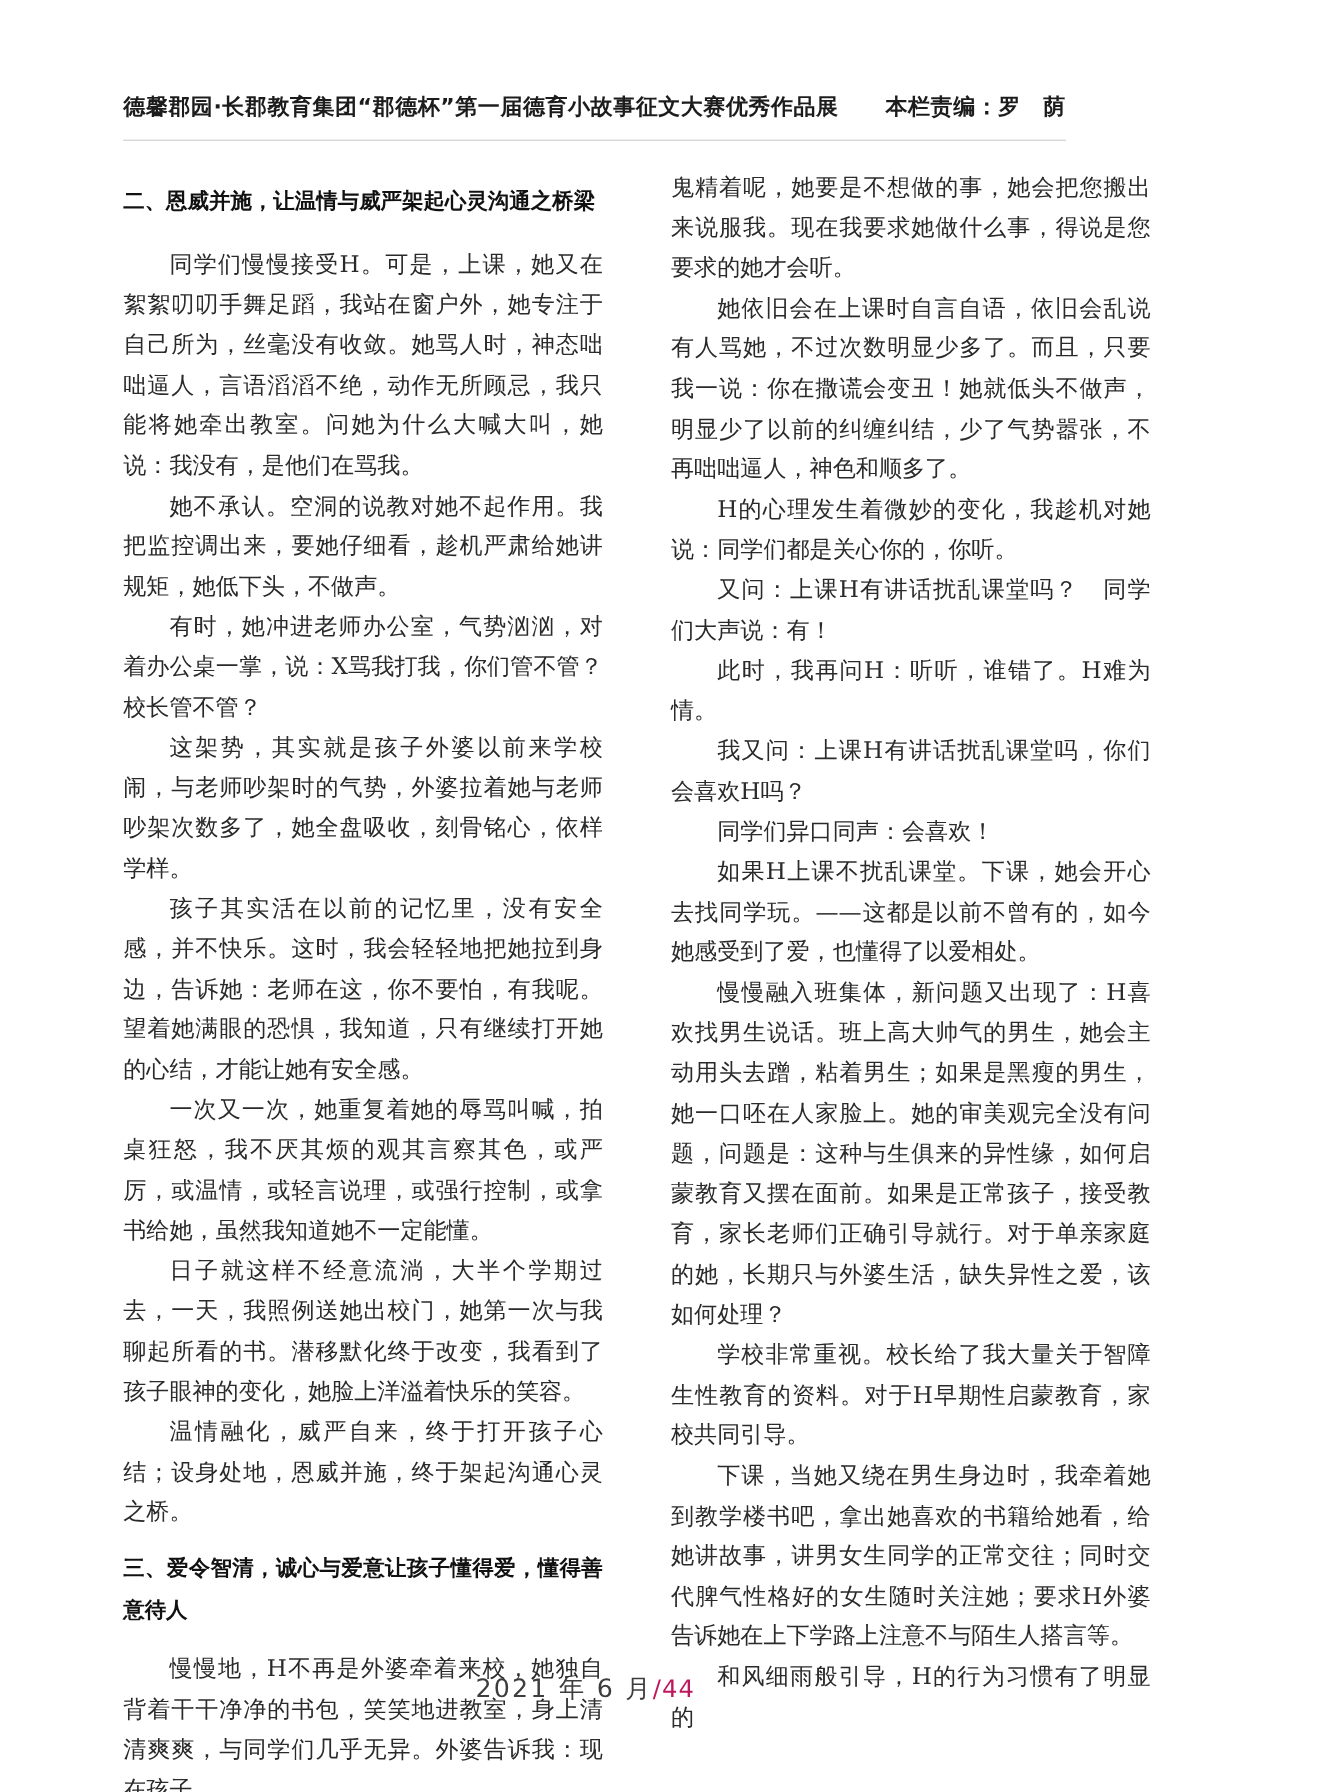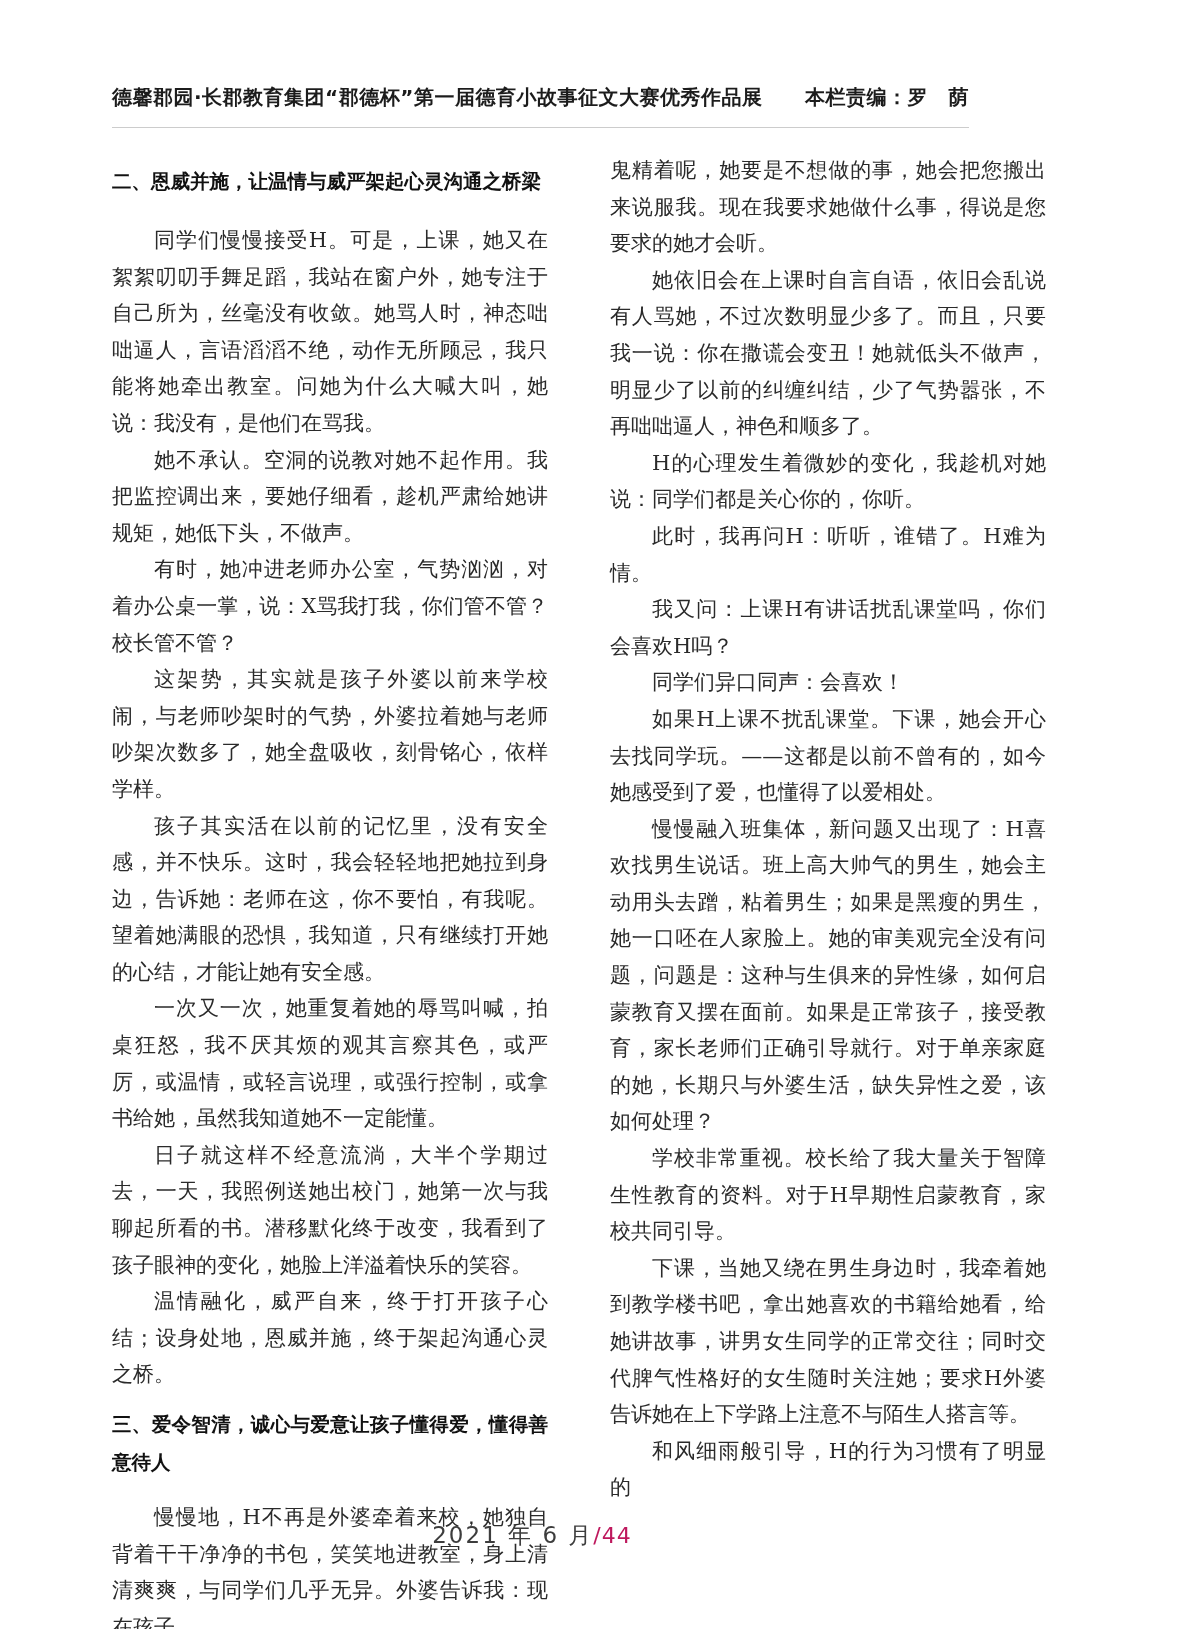--- a/index.html
+++ b/index.html
@@ -38,21 +38,21 @@
   .col { width: 436px; }
   .col p {
     margin: 0;
     font-size: 21px;
     line-height: 36.6px;
     text-align: justify;
     letter-spacing: 0;
   }
   .col p.indent { text-indent: 2em; }
   .col h2 {
-    font-family: Liberation Mono, monospace;
+    font-family: Liberation Sans, sans-serif;
     font-weight: bold;
     font-size: 19.5px;
     line-height: 38px;
     margin: 12px 0 20px 0;
     color: #111111;
     text-align: justify;
   }
   .col h2.h3 { margin: 14px 0 16px 0; }
   .page-footer {
     position: absolute;
@@ -97,20 +97,21 @@
       <p class="indent">日子就这样不经意流淌，大半个学期过去，一天，我照例送她出校门，她第一次与我聊起所看的书。潜移默化终于改变，我看到了孩子眼神的变化，她脸上洋溢着快乐的笑容。</p>
       <p class="indent">温情融化，威严自来，终于打开孩子心结；设身处地，恩威并施，终于架起沟通心灵之桥。</p>
       <h2 class="h3">三、爱令智清，诚心与爱意让孩子懂得爱，懂得善意待人</h2>
       <p class="indent">慢慢地，H不再是外婆牵着来校，她独自背着干干净净的书包，笑笑地进教室，身上清清爽爽，与同学们几乎无异。外婆告诉我：现在孩子</p>
     </section>
 
     <section class="col">
       <p>鬼精着呢，她要是不想做的事，她会把您搬出来说服我。现在我要求她做什么事，得说是您要求的她才会听。</p>
       <p class="indent">她依旧会在上课时自言自语，依旧会乱说有人骂她，不过次数明显少多了。而且，只要我一说：你在撒谎会变丑！她就低头不做声，明显少了以前的纠缠纠结，少了气势嚣张，不再咄咄逼人，神色和顺多了。</p>
       <p class="indent">H的心理发生着微妙的变化，我趁机对她说：同学们都是关心你的，你听。</p>
+      <p class="indent">又问：上课H有讲话扰乱课堂吗？　同学们大声说：有！</p>
       <p class="indent">此时，我再问H：听听，谁错了。H难为情。</p>
       <p class="indent">我又问：上课H有讲话扰乱课堂吗，你们会喜欢H吗？</p>
       <p class="indent">同学们异口同声：会喜欢！</p>
       <p class="indent">如果H上课不扰乱课堂。下课，她会开心去找同学玩。——这都是以前不曾有的，如今她感受到了爱，也懂得了以爱相处。</p>
       <p class="indent">慢慢融入班集体，新问题又出现了：H喜欢找男生说话。班上高大帅气的男生，她会主动用头去蹭，粘着男生；如果是黑瘦的男生，她一口呸在人家脸上。她的审美观完全没有问题，问题是：这种与生俱来的异性缘，如何启蒙教育又摆在面前。如果是正常孩子，接受教育，家长老师们正确引导就行。对于单亲家庭的她，长期只与外婆生活，缺失异性之爱，该如何处理？</p>
       <p class="indent">学校非常重视。校长给了我大量关于智障生性教育的资料。对于H早期性启蒙教育，家校共同引导。</p>
       <p class="indent">下课，当她又绕在男生身边时，我牵着她到教学楼书吧，拿出她喜欢的书籍给她看，给她讲故事，讲男女生同学的正常交往；同时交代脾气性格好的女生随时关注她；要求H外婆告诉她在上下学路上注意不与陌生人搭言等。</p>
       <p class="indent">和风细雨般引导，H的行为习惯有了明显的</p>
     </section>
 

